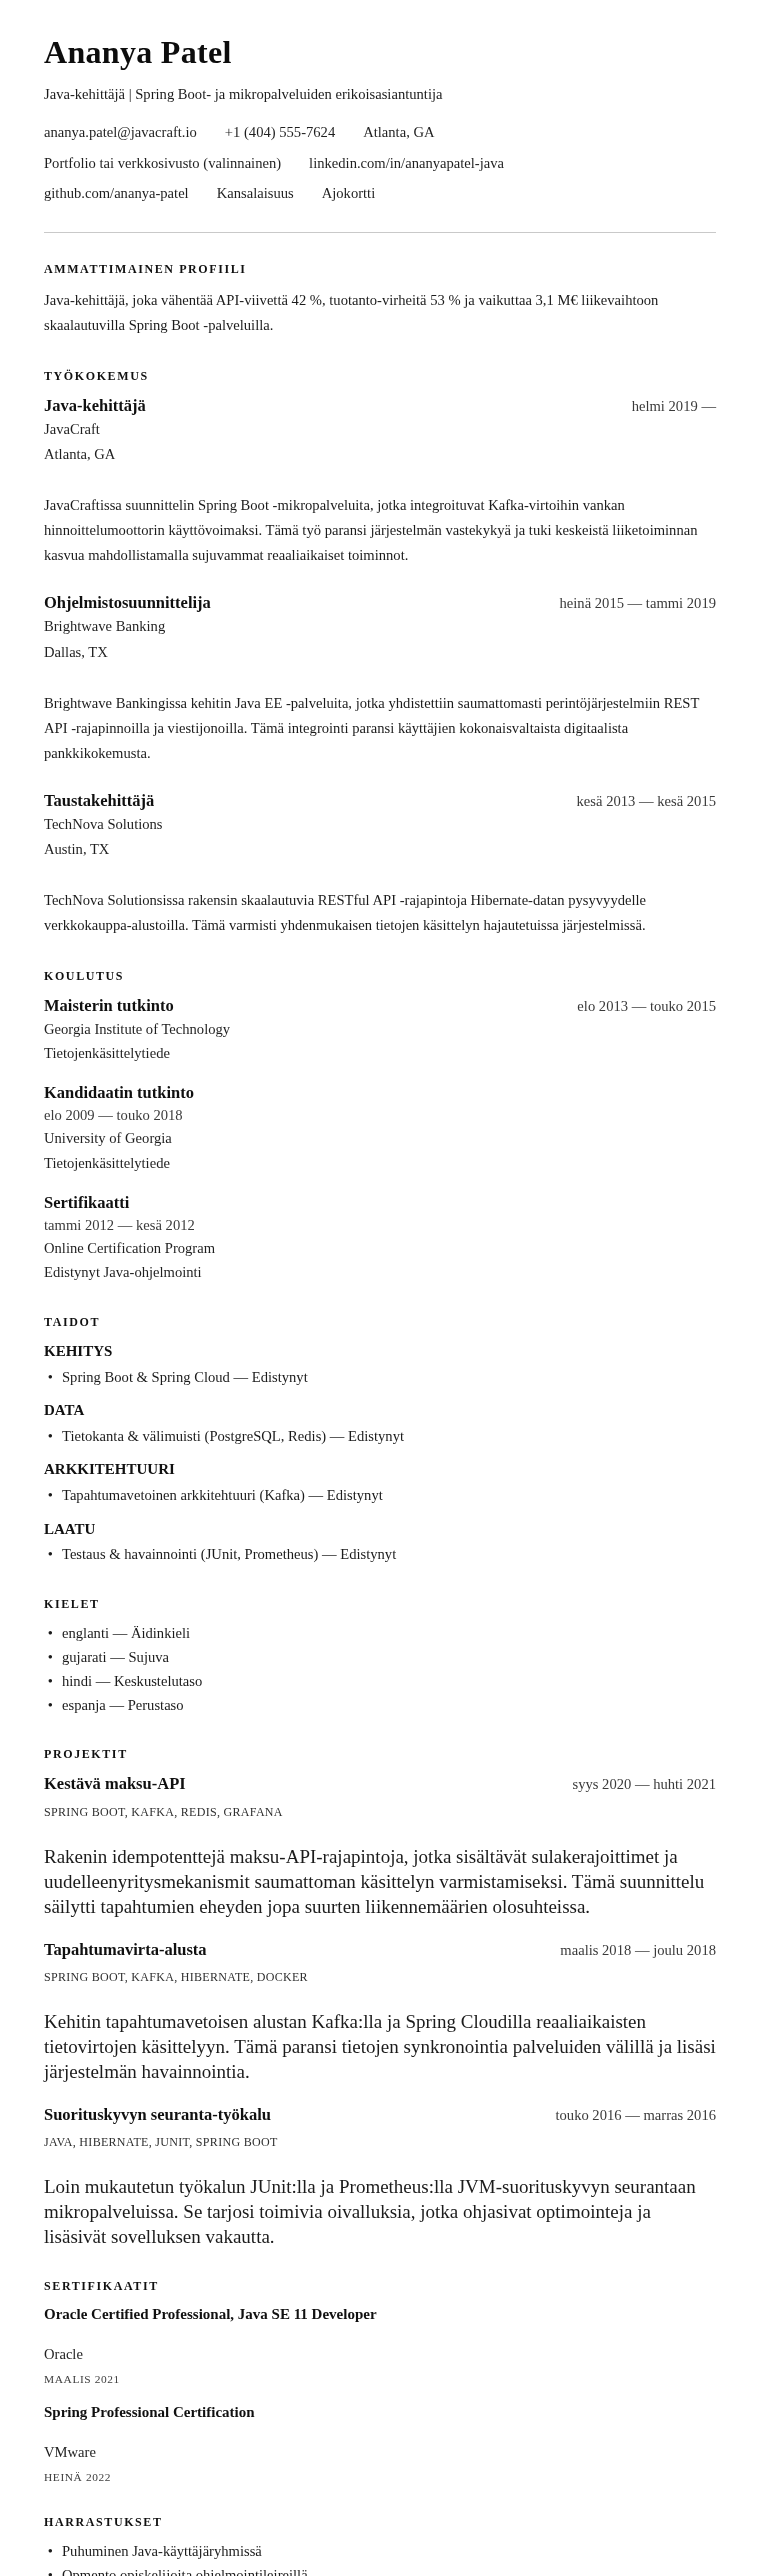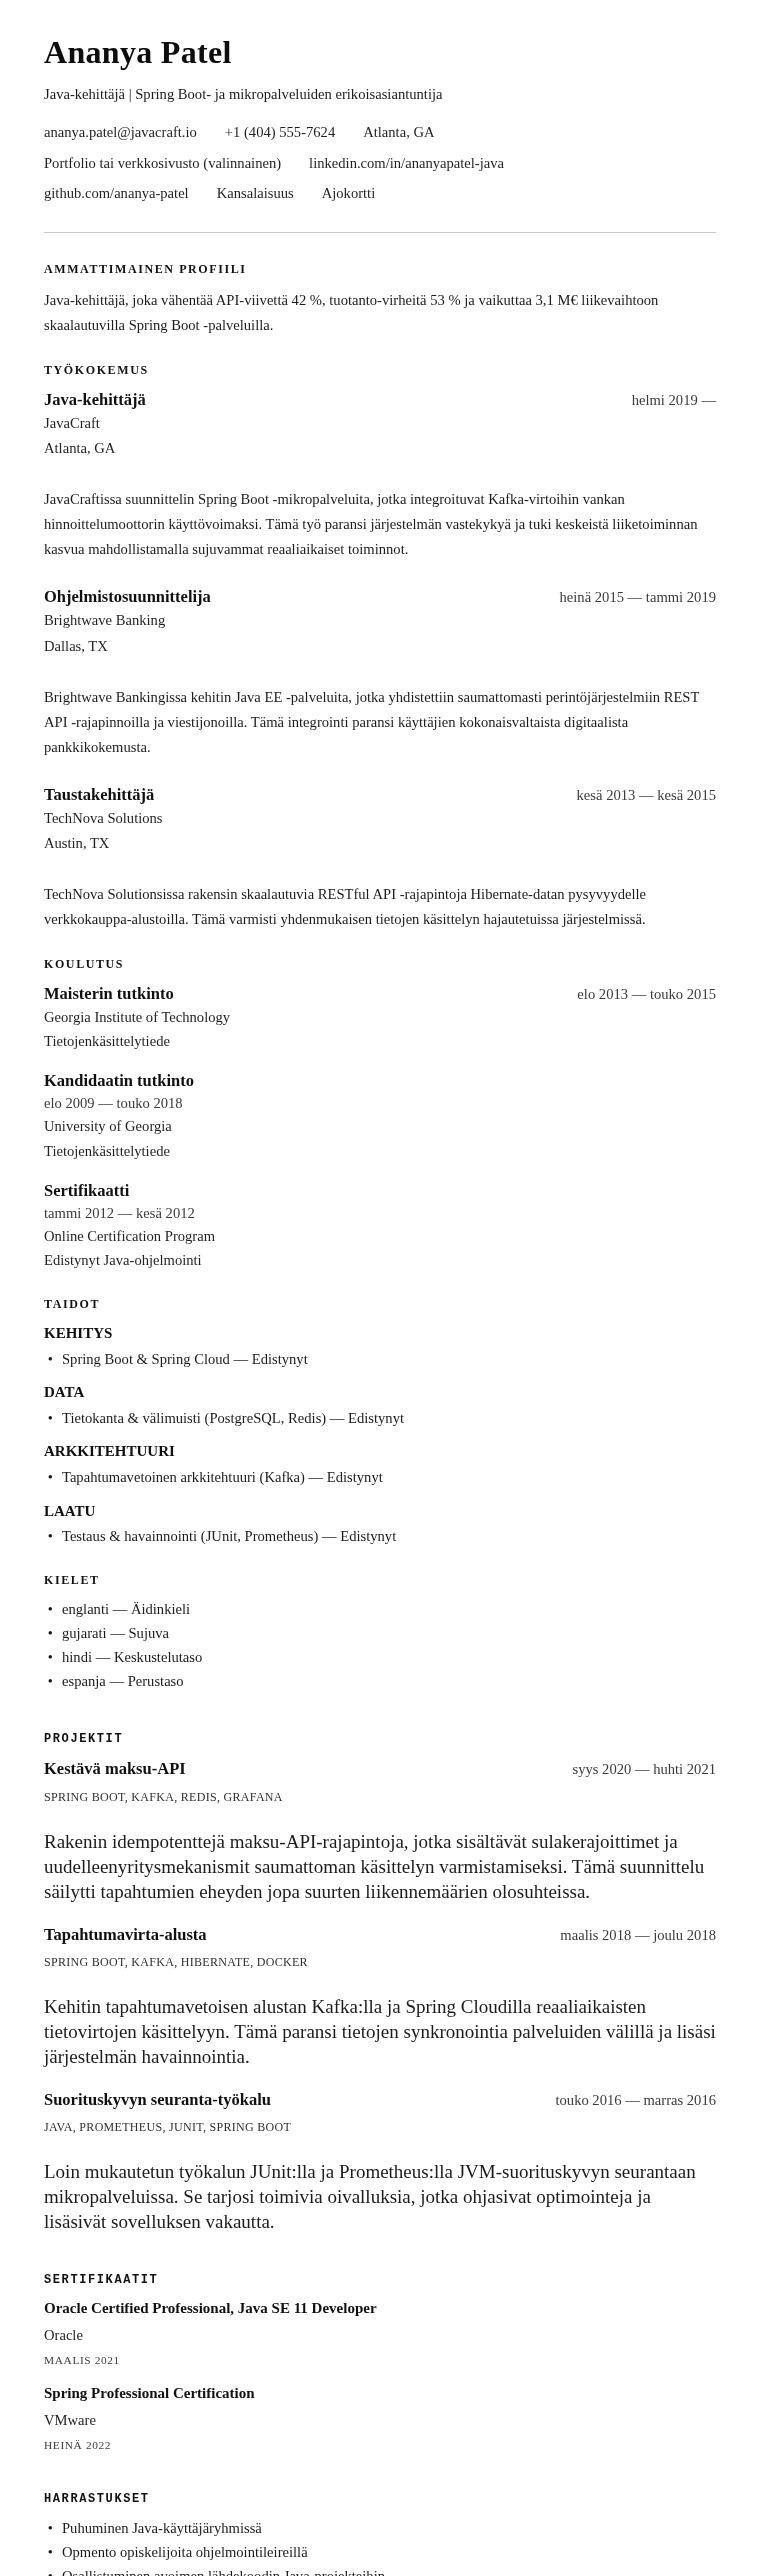--- a/index.html
+++ b/index.html
@@ -49,22 +49,22 @@
     margin: 27px 0 0 0;
   }
   
   .sh {
     font-size: 12px;
     line-height: 18px;
     font-weight: 700;
     letter-spacing: 1.6px;
     color: #111111;
   }
-  .mt-sec { margin-top: 23px; }
-  .mt-sec-sm { margin-top: 37px; font-family: Liberation Mono, monospace; }
+  .mt-sec { margin-top: 29px; }
+  .mt-sec-sm { margin-top: 28px; }
   .mt-42 { margin-top: 27px; }
   .para {
     font-size: 14.6px;
     line-height: 25px;
     margin: 10px 0 0 0;
     color: #1b1b1b;
   }
   
   .entry-head {
     display: flex;
@@ -147,21 +147,21 @@
     font-size: 15px;
     line-height: 21.5px;
     font-weight: 700;
     color: #101010;
     margin-top: 9px;
   }
   .cert-name.gap { margin-top: 15px; }
   .cert-issuer {
     font-size: 14.6px;
     line-height: 23px;
-    margin-top: 4px;
+    margin-top: 17px;
     color: #1f1f1f;
   }
   .cert-date {
     font-size: 11.4px;
     line-height: 16.5px;
     letter-spacing: 0.6px;
     color: #3e3e3e;
     margin-top: 5px;
   }
 </style>
@@ -302,21 +302,21 @@
     </div>
     <div class="stack">SPRING BOOT, KAFKA, HIBERNATE, DOCKER</div>
     <p class="proj-desc">Kehitin tapahtumavetoisen alustan Kafka:lla ja Spring Cloudilla reaaliaikaisten tietovirtojen käsittelyyn. Tämä paransi tietojen synkronointia palveluiden välillä ja lisäsi järjestelmän havainnointia.</p>
   </div>
 
   <div>
     <div class="entry-head gap-proj">
       <span class="entry-title">Suorituskyvyn seuranta-työkalu</span>
       <span class="entry-dates">touko 2016 — marras 2016</span>
     </div>
-    <div class="stack">JAVA, PROMETHEUS, JUNIT, SPRING BOOT</div>
+    <div class="stack">JAVA, HIBERNATE, JUNIT, SPRING BOOT</div>
     <p class="proj-desc">Loin mukautetun työkalun JUnit:lla ja Prometheus:lla JVM-suorituskyvyn seurantaan mikropalveluissa. Se tarjosi toimivia oivalluksia, jotka ohjasivat optimointeja ja lisäsivät sovelluksen vakautta.</p>
   </div>
 
   <div class="sh mt-sec-sm">SERTIFIKAATIT</div>
 
   <div>
     <div class="cert-name">Oracle Certified Professional, Java SE 11 Developer</div>
     <div class="cert-issuer">Oracle</div>
     <div class="cert-date">MAALIS 2021</div>
   </div>

